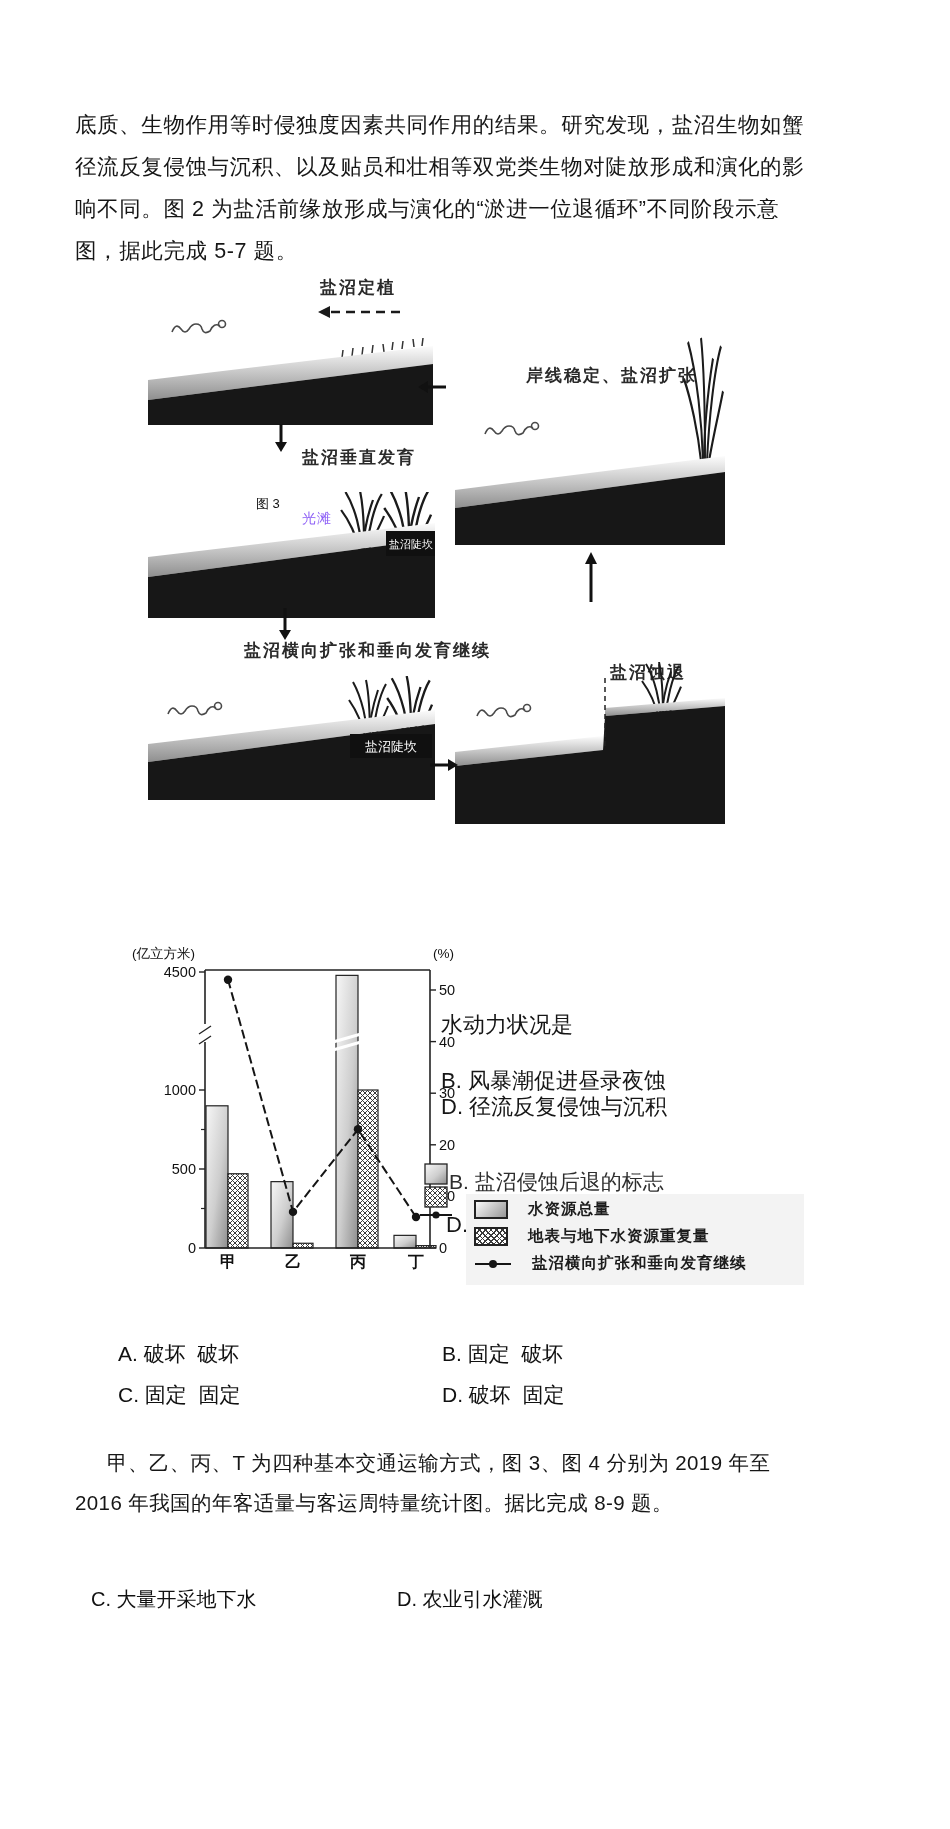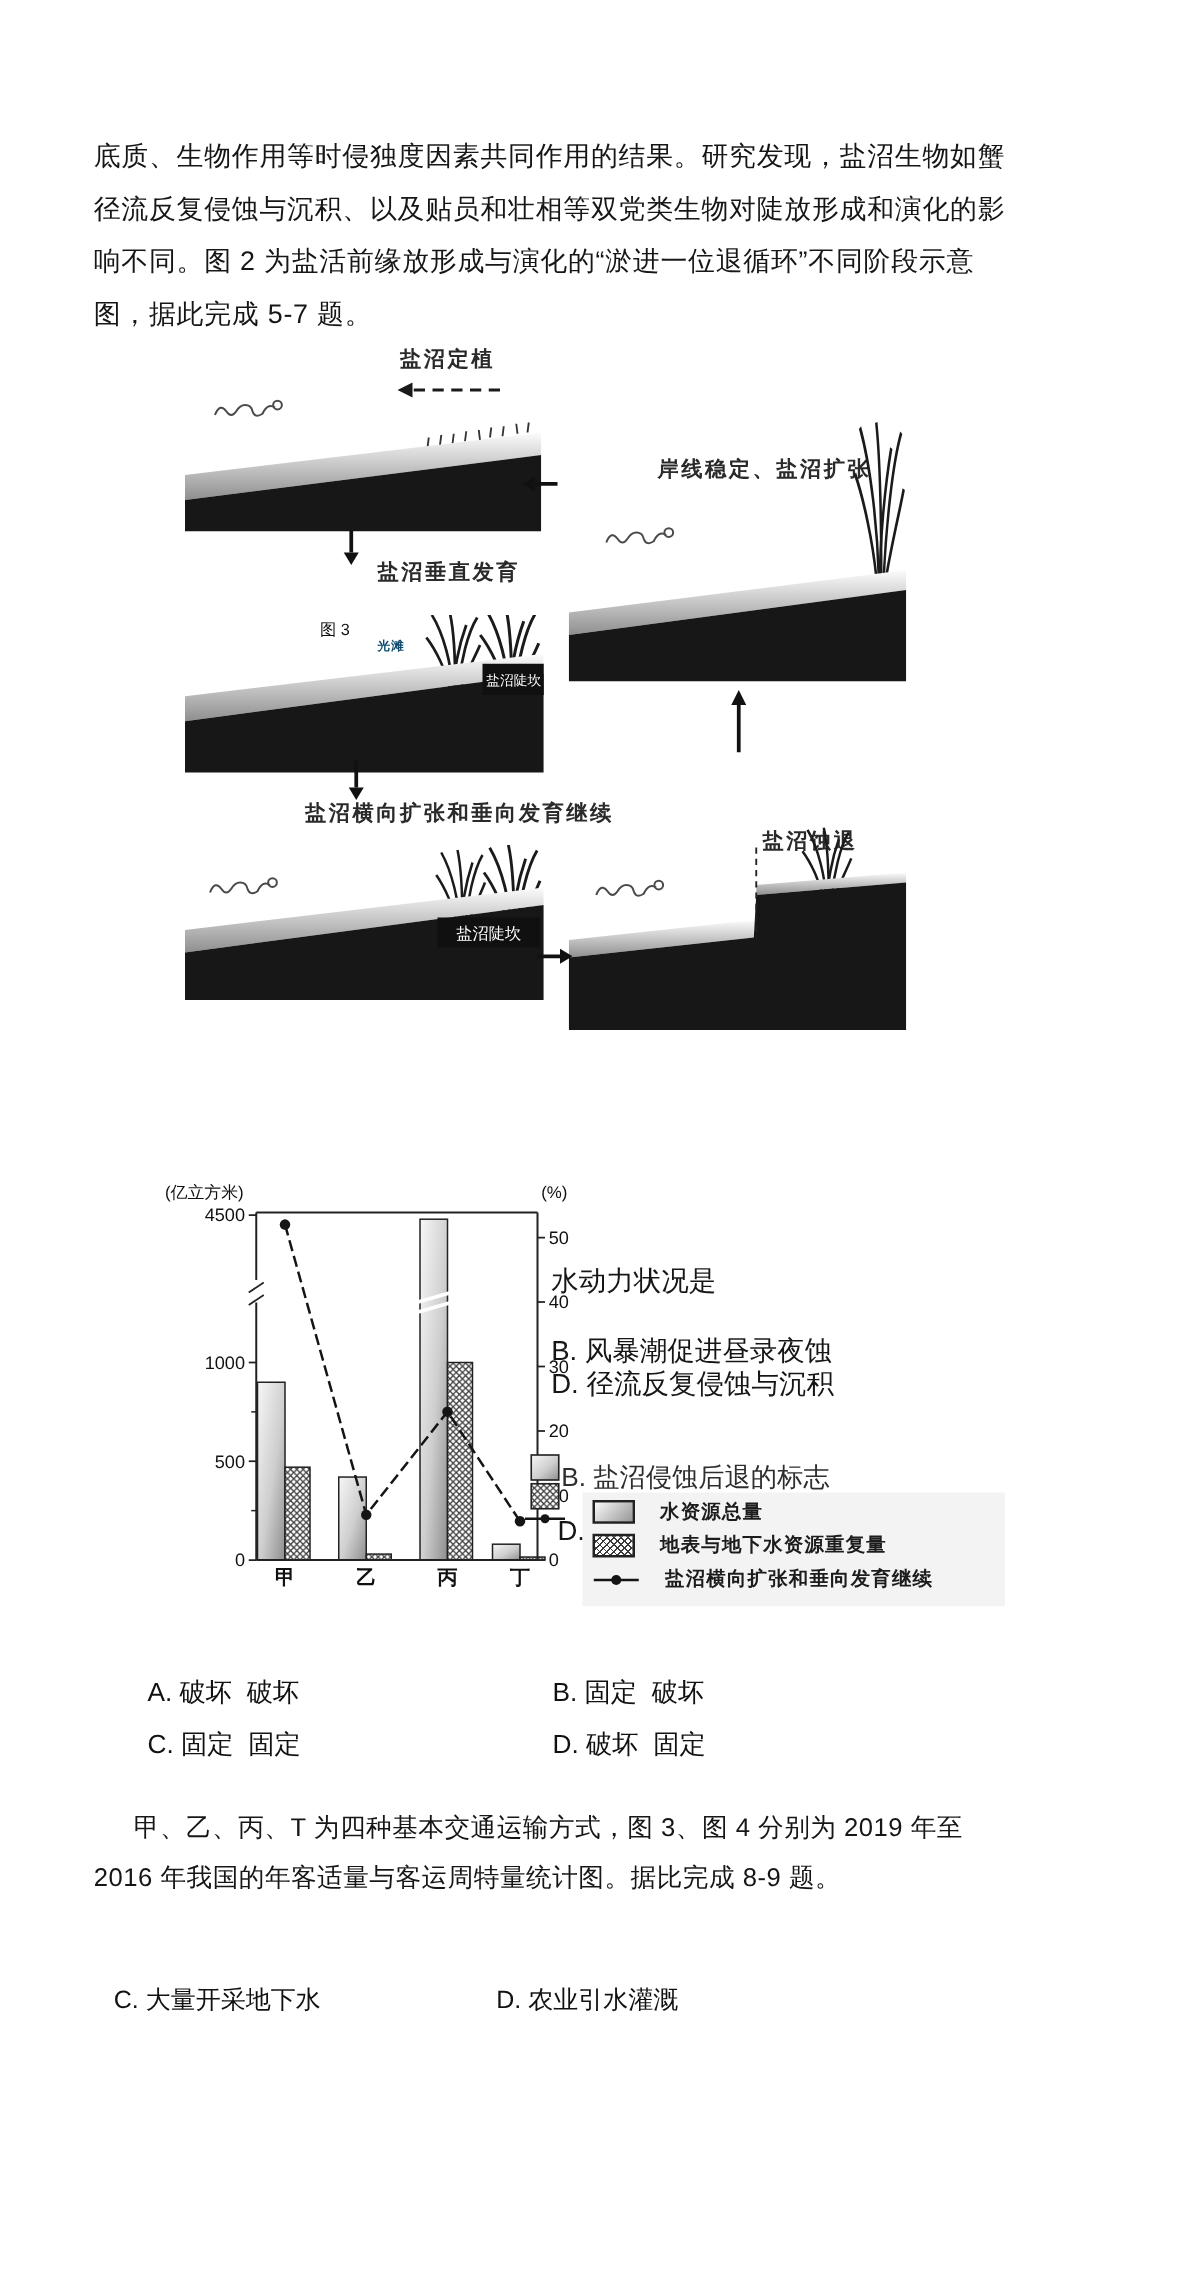--- a/index.html
+++ b/index.html
@@ -2,21 +2,21 @@
 <html><head>
 <meta charset="utf-8">
 <style>
   html,body{margin:0;padding:0;background:#ffffff;}
   .page{position:relative;width:950px;height:1611px;margin:0 auto;background:#ffffff;
         font-family:"Liberation Sans",sans-serif;color:#151515;overflow:hidden;}
   .abs{position:absolute;}
   .para{font-size:21.5px;line-height:42px;letter-spacing:0.6px;color:#161616;}
   .para2{font-size:20.5px;line-height:40px;letter-spacing:0.4px;color:#161616;}
   .fig-label{font-weight:bold;font-size:17px;color:#2a2a2a;letter-spacing:2px;white-space:nowrap;}
-  .fig-label-sm{font-weight:bold;font-size:10px;color:#0c4a6e;letter-spacing:1px;white-space:nowrap;}
+  .fig-label-sm{font-weight:normal;font-size:14px;color:#8b5cf6;letter-spacing:1px;white-space:nowrap;}
   .fig-caption{font-size:13px;color:#111;white-space:nowrap;}
   .side{font-size:22px;color:#161616;white-space:nowrap;}
   .side-sm{font-size:21px;color:#2e2e2e;white-space:nowrap;}
   .qtitle{font-size:22px;color:#111;white-space:nowrap;}
   .opt{font-size:21px;color:#111;white-space:pre-wrap;}
   .botopt{font-size:20px;color:#111;white-space:nowrap;}
   .legend-box{background:#f3f3f3;padding:5px 8px;}
   .legend-row{display:flex;align-items:center;gap:20px;margin-bottom:6px;}
   .legend-label{font-weight:bold;font-size:15.5px;color:#1c1c1c;letter-spacing:1px;white-space:nowrap;}
   .sw-light{width:34px;height:19px;flex:0 0 auto;background:linear-gradient(135deg,#fafafa,#979797);

